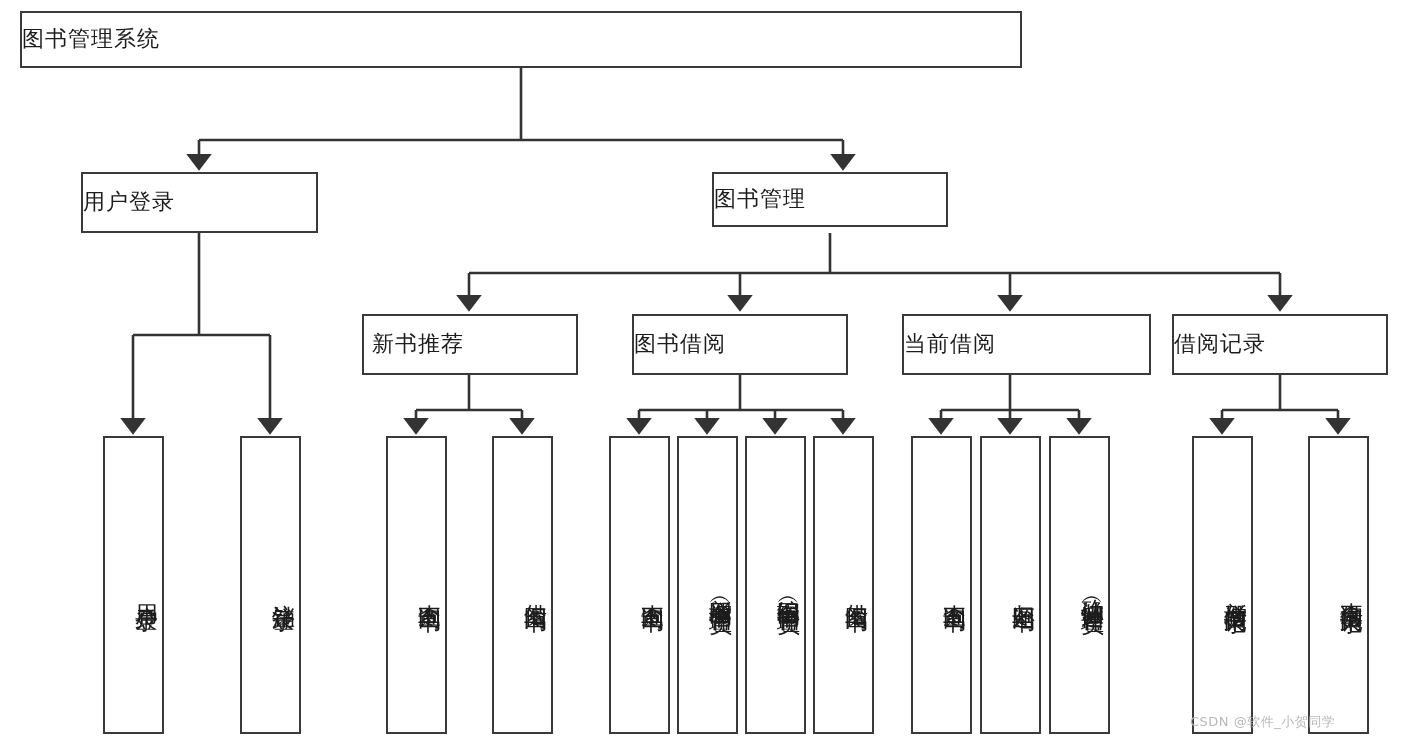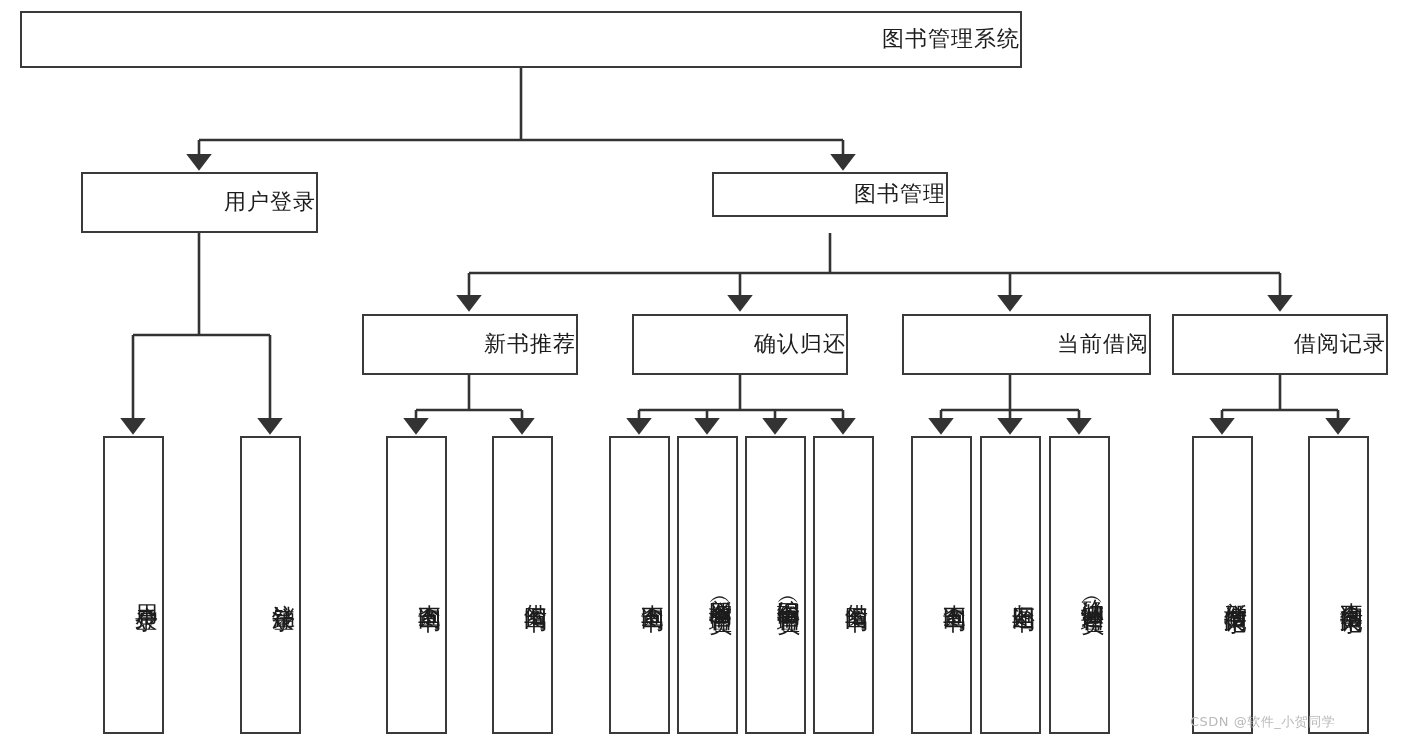--- a/index.html
+++ b/index.html
@@ -25,21 +25,21 @@
     height: 747px;
     pointer-events: none;
   }
   .node {
     position: absolute;
     box-sizing: border-box;
     border: 2.5px solid #3a3a3a;
     background: #ffffff;
     display: flex;
     align-items: center;
-    justify-content: flex-end;
+    justify-content: flex-start;
     color: #1c1c1c;
   }
   .node.horiz {
     font-size: 22px;
     letter-spacing: 1px;
     line-height: 1.2;
   }
   .node.vert {
     writing-mode: vertical-rl;
     text-orientation: upright;
@@ -119,29 +119,29 @@
     </g>
   </svg>
 
   <div class="node horiz lvl0" style="left:20px; top:11px; width:1002px; height:57px;">
     <span>图书管理系统</span>
   </div>
 
   <div class="node horiz" style="left:81px; top:172px; width:237px; height:61px;">
     <span>用户登录</span>
   </div>
-  <div class="node horiz" style="left:712px; top:172px; width:236px; height:45px;">
+  <div class="node horiz" style="left:712px; top:172px; width:236px; height:55px;">
     <span>图书管理</span>
   </div>
 
-  <div class="node horiz" style="left:362px; top:314px; width:216px; height:61px;">
+  <div class="node horiz" style="left:362px; top:314px; width:216px; height:61px;padding-left:8px;">
     <span>新书推荐</span>
   </div>
   <div class="node horiz" style="left:632px; top:314px; width:216px; height:61px;">
-    <span>确认归还</span>
+    <span>图书借阅</span>
   </div>
   <div class="node horiz" style="left:902px; top:314px; width:249px; height:61px;">
     <span>当前借阅</span>
   </div>
   <div class="node horiz" style="left:1172px; top:314px; width:216px; height:61px;font-family:Liberation Serif, serif;">
     <span>借阅记录</span>
   </div>
 
   <div class="node vert" style="left:103px; top:436px; width:61px; height:298px;">
     <span class="vtext">用户登录</span>

